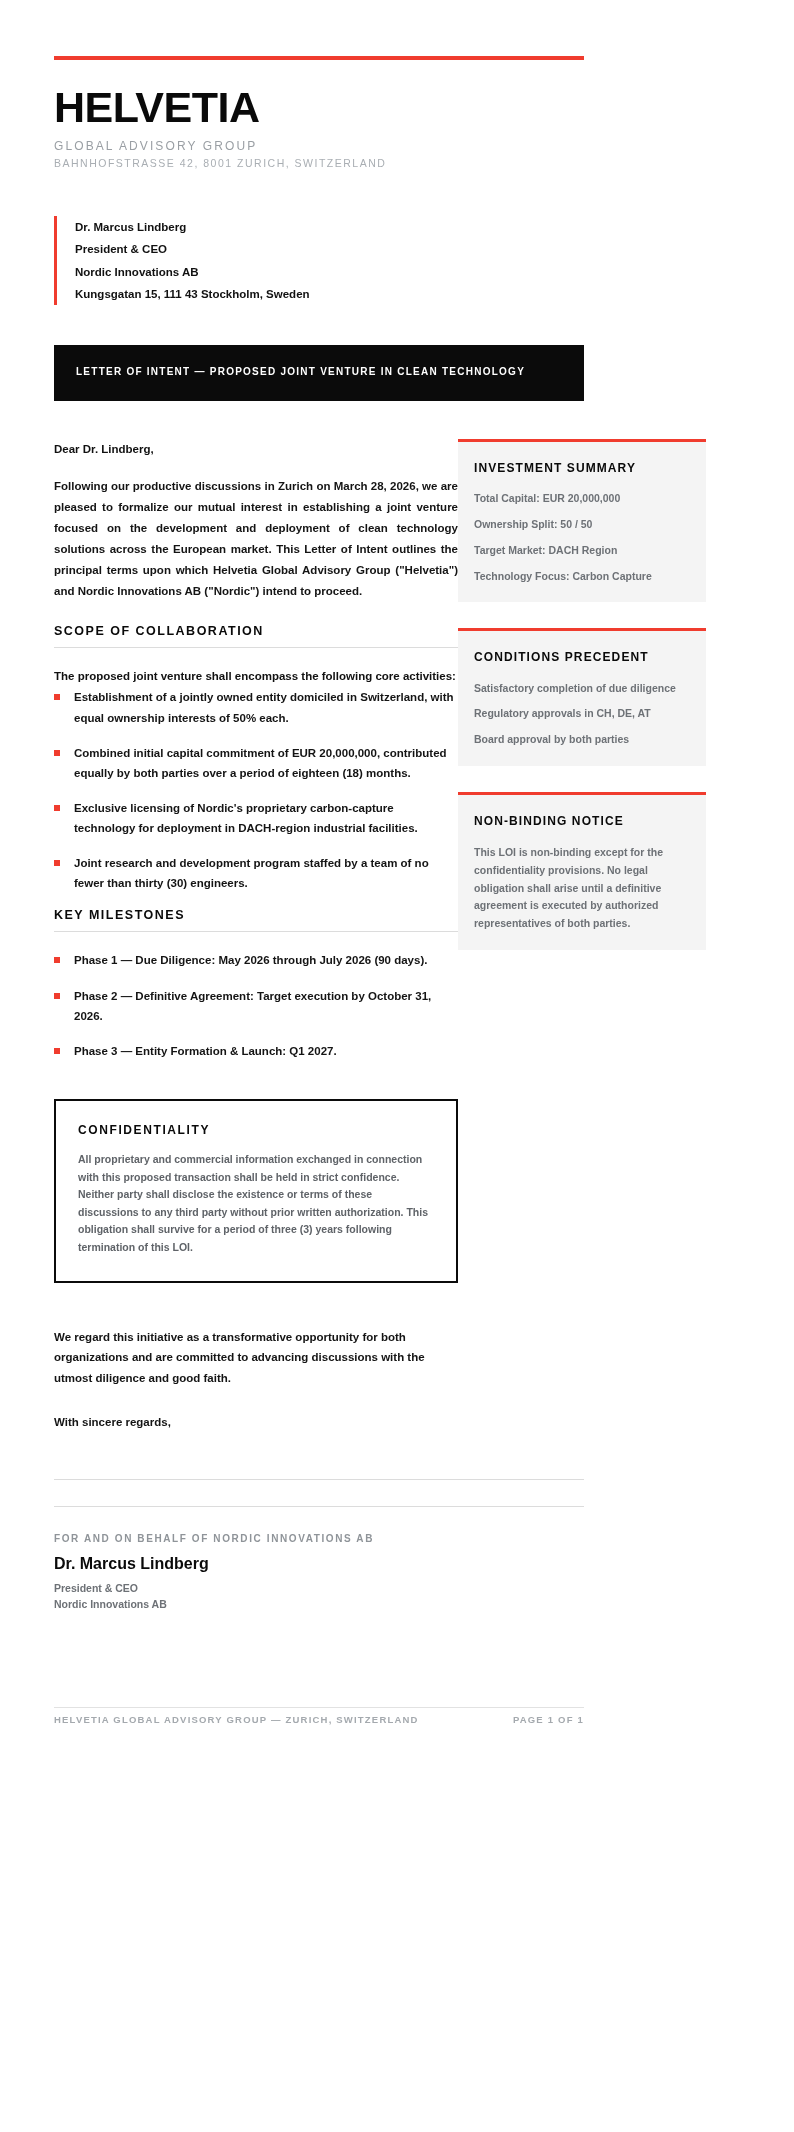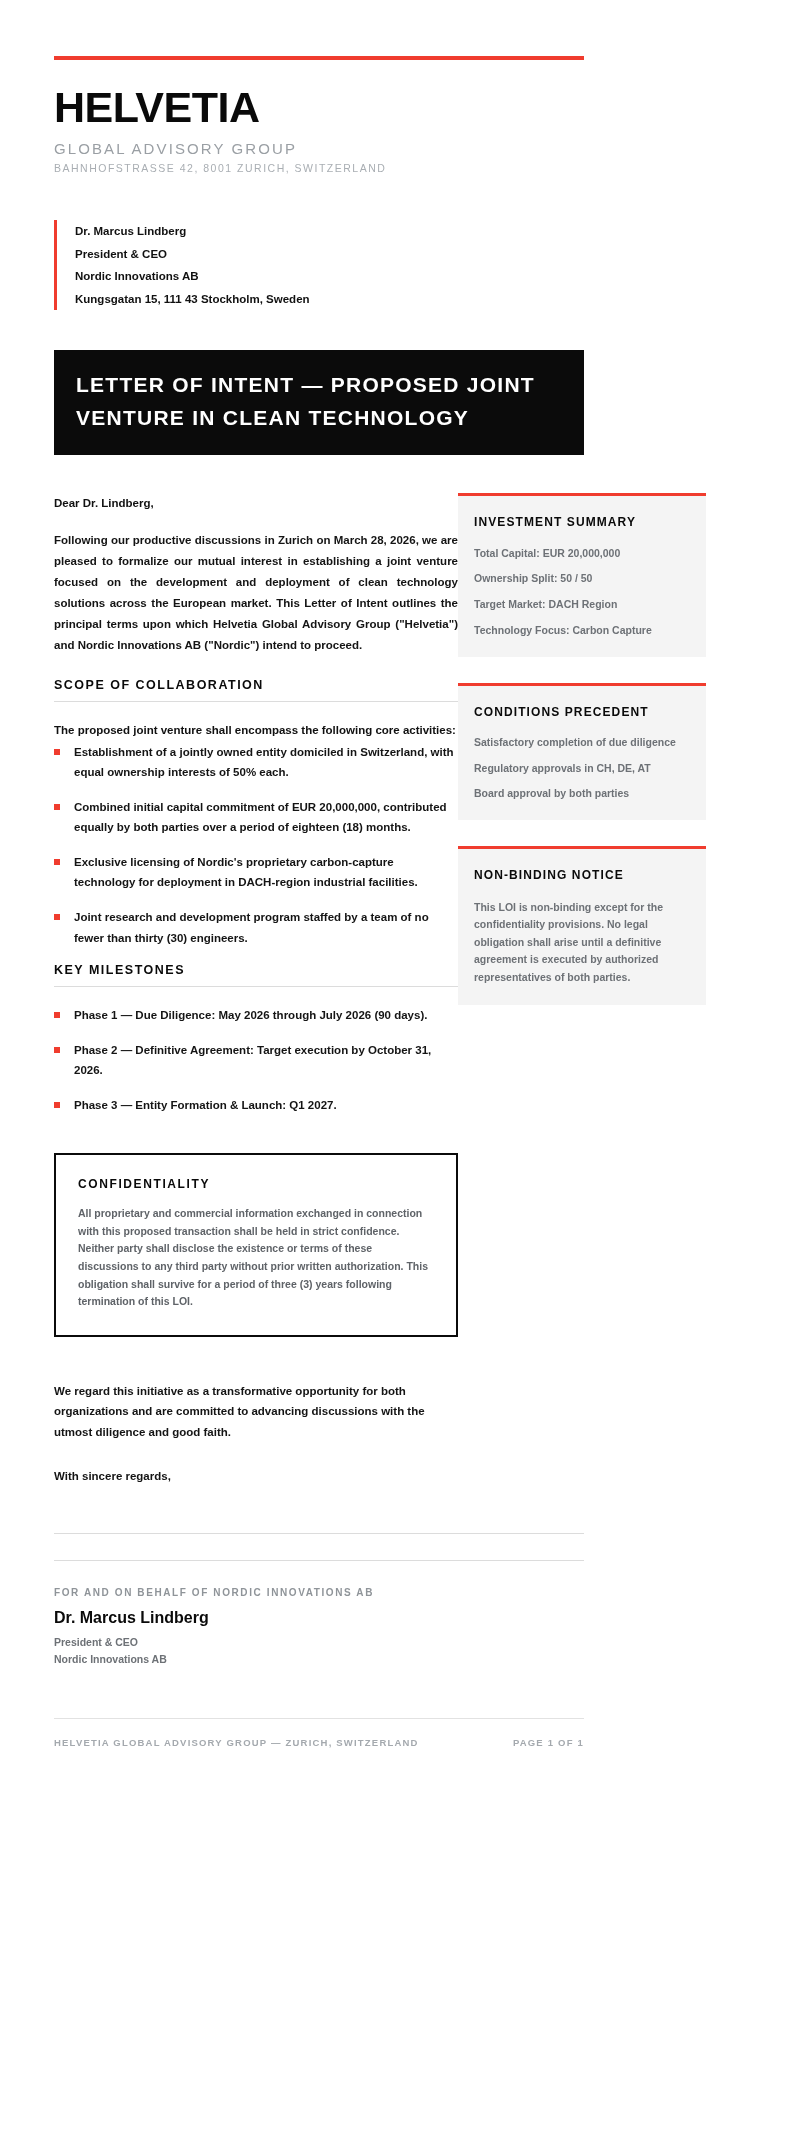--- a/index.html
+++ b/index.html
@@ -43,21 +43,21 @@
   .brand-name {
     font-size: 43px;
     font-weight: bold;
     letter-spacing: -0.5px;
     line-height: 1.02;
     color: #0a0a0a;
   }
 
   .brand-tagline {
     margin-top: 7px;
-    font-size: 15px;
+    font-size: 12px;
     letter-spacing: 2.1px;
     color: #9a9fa4;
     font-weight: normal;
     line-height: 1.55;
   }
 
   .brand-address {
     font-size: 10.5px;
     letter-spacing: 1.5px;
     color: #a9aeb3;
@@ -87,21 +87,21 @@
   }
 
   
   .title-banner {
     background: #0b0b0b;
     color: #ffffff;
     padding: 19px 22px 21px 22px;
     margin-bottom: 38px;
   }
   .title-banner h1 {
-    font-size: 21px;
+    font-size: 10px;
     font-weight: bold;
     letter-spacing: 1.25px;
     line-height: 1.55;
     text-transform: uppercase;
   }
 
   
   .body-grid {
     display: flex;
     align-items: flex-start;
@@ -249,23 +249,23 @@
   }
   .sig-line {
     font-size: 10.5px;
     font-weight: bold;
     color: #6d7176;
     line-height: 1.6;
   }
 
   
   .footer {
-    margin-top: 25px;
+    margin-top: 68px;
     border-top: 1px solid #e2e2e2;
-    padding-top: 18px;
+    padding-top: 6px;
     display: flex;
     justify-content: space-between;
     align-items: flex-end;
   }
   .footer span {
     font-size: 9.5px;
     font-weight: bold;
     letter-spacing: 1.2px;
     text-transform: uppercase;
     color: #a4a9ae;

